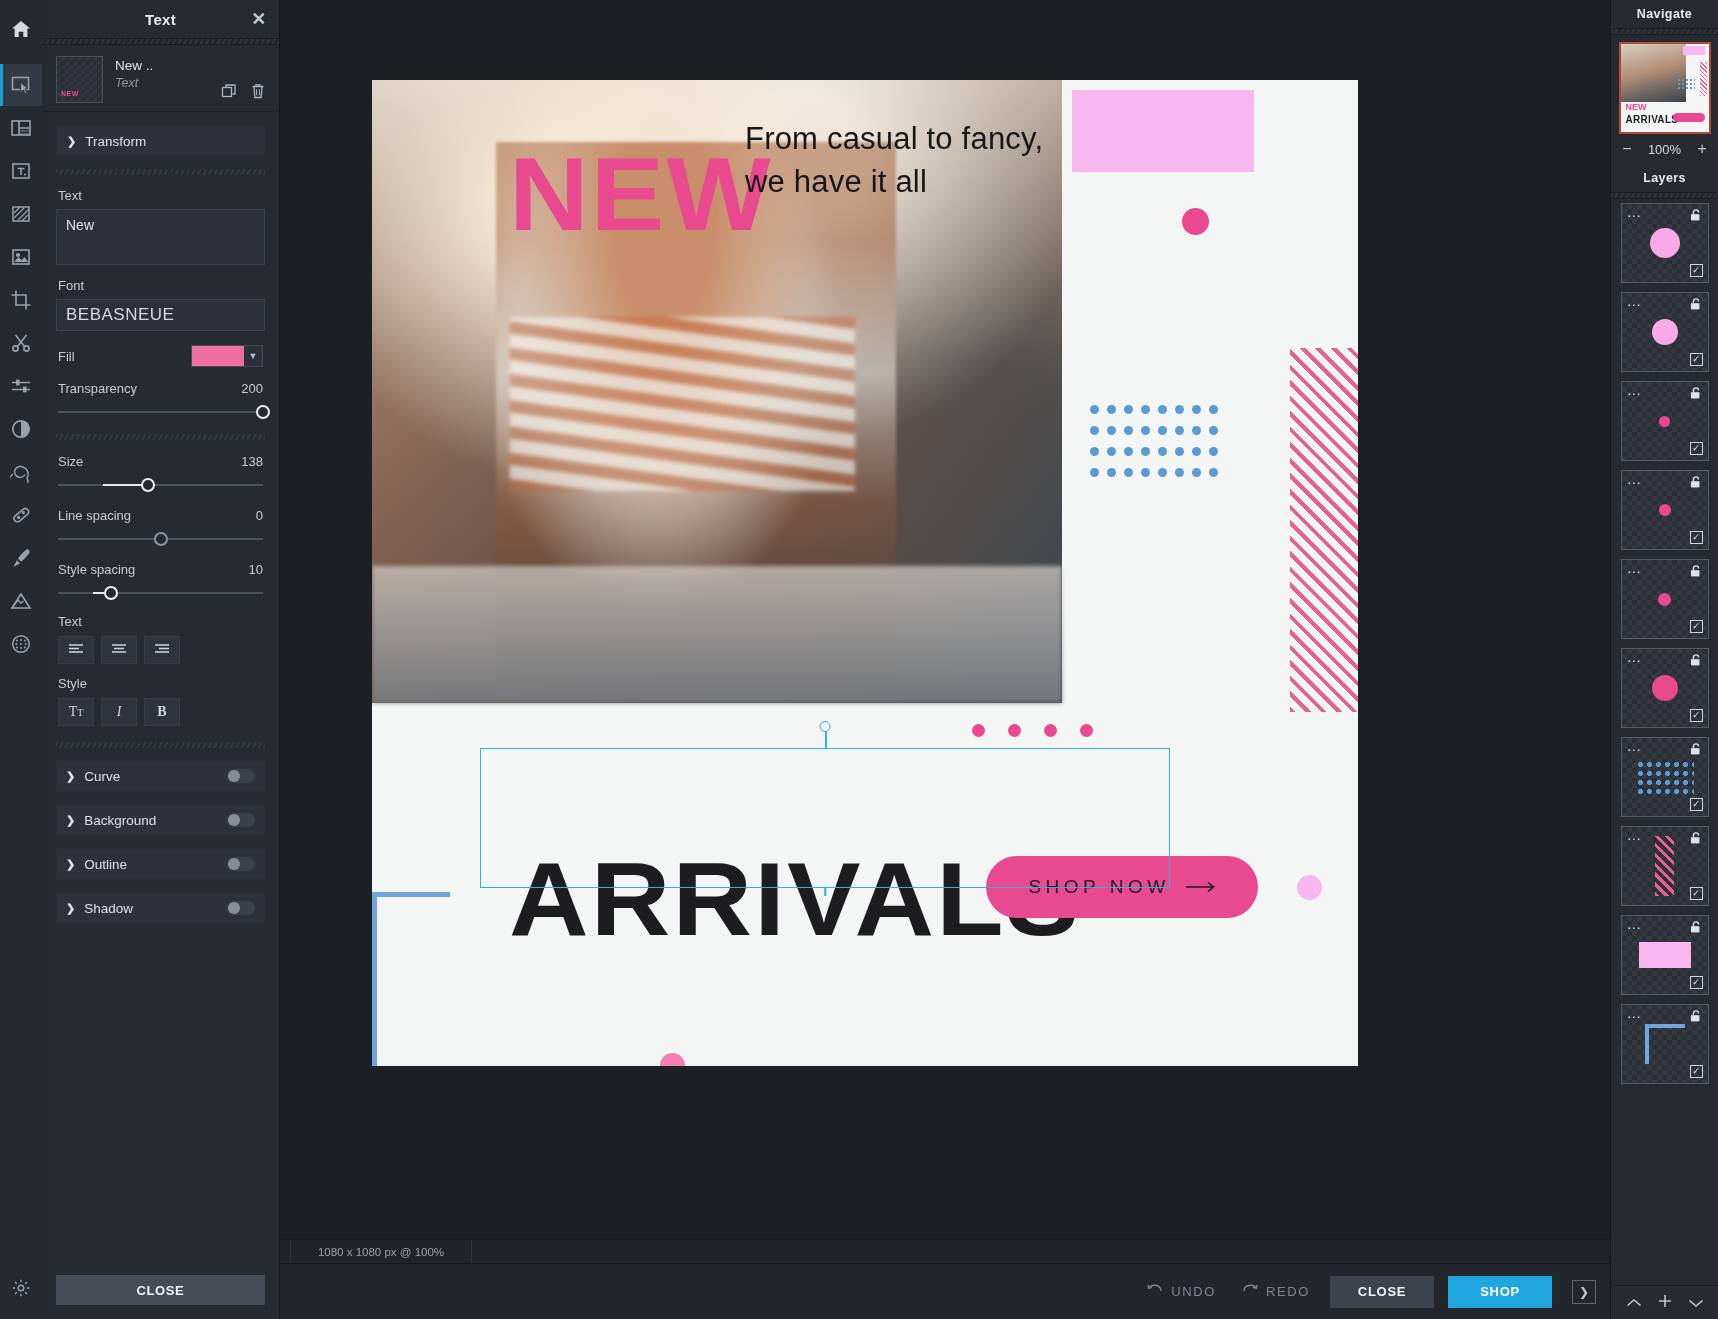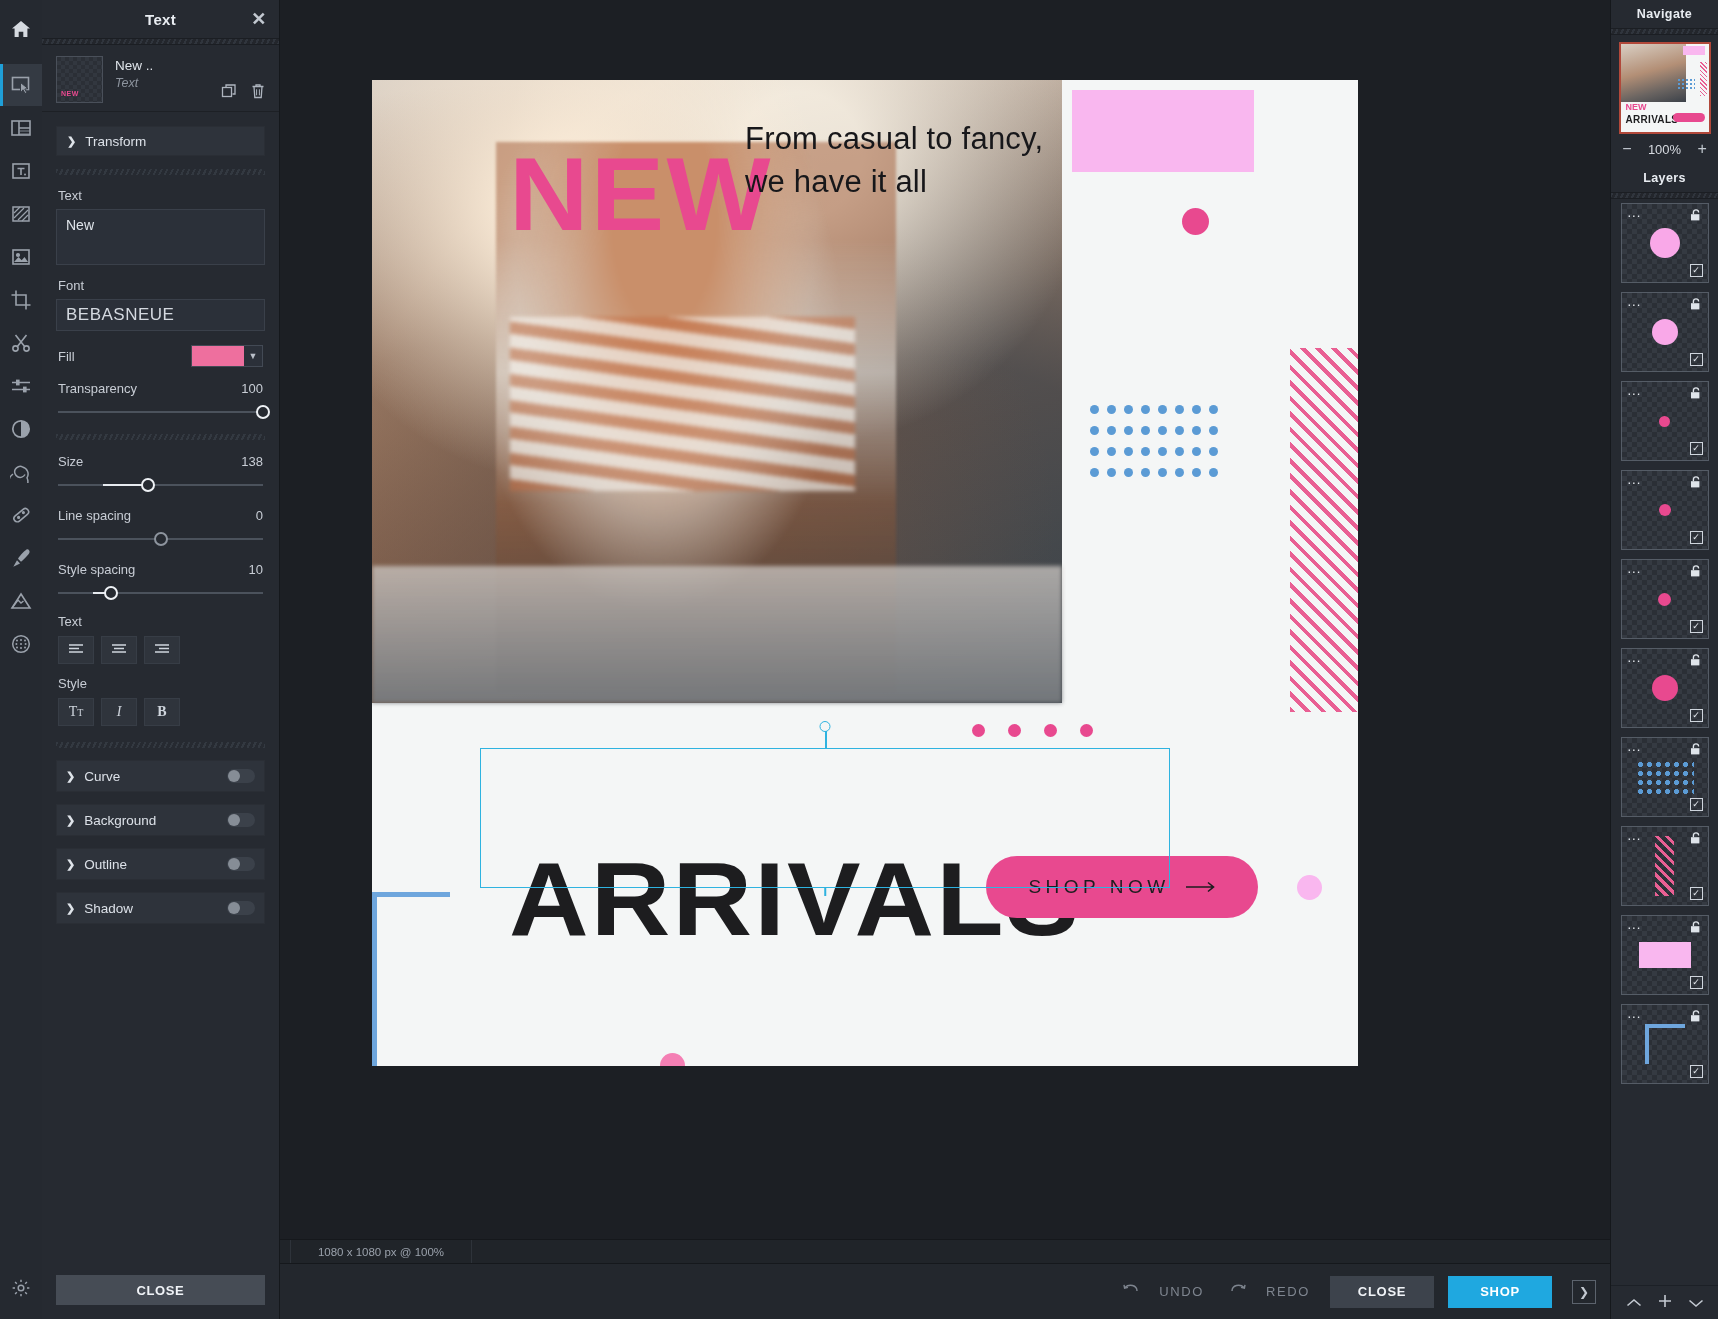--- a/index.html
+++ b/index.html
@@ -250,21 +250,21 @@
     border-right: 1px solid #2e333a; border-left: 1px solid #2e333a; line-height: 24px;
   }
 
   
   .bottom-bar {
     height: 56px; background: #23272d; border-top: 1px solid #15181c;
     display: flex; align-items: center; justify-content: flex-end; gap: 14px;
     padding-right: 14px;
   }
   .ur-btn {
-    display: flex; align-items: center; gap: 20px; color: #7e858f; font-size: 13px;
+    display: flex; align-items: center; gap: 8px; color: #7e858f; font-size: 13px;
     letter-spacing: 1.6px; padding: 0 6px;
   }
   .flat-btn {
     width: 104px; height: 32px; display: flex; align-items: center; justify-content: center;
     font-size: 13px; font-weight: bold; letter-spacing: .7px;
   }
   .btn-close { background: #3d434c; color: #f0f3f7; }
   .btn-save { background: #1fa8e0; color: #ffffff; }
   .collapse-btn {
     width: 24px; height: 24px; border: 1px solid #5c636d; color: #c3c9d1;
@@ -535,21 +535,21 @@
         <span class="fill-label">Fill</span>
         <span class="swatch-wrap">
           <span class="swatch" id="fill-swatch" style="background: rgb(238, 111, 158);"></span>
           <span class="swatch-caret">▼</span>
         </span>
       </div>
 
       <div class="slider-block">
         <div class="slider-top">
           <span class="slider-name">Transparency</span>
-          <span class="slider-val">100</span>
+          <span class="slider-val">200</span>
         </div>
         <div class="track">
           <span class="knob" style="left:100%"></span>
         </div>
       </div>
 
       <div class="divider-hatch"></div>
 
       <div class="slider-block">
         <div class="slider-top">

